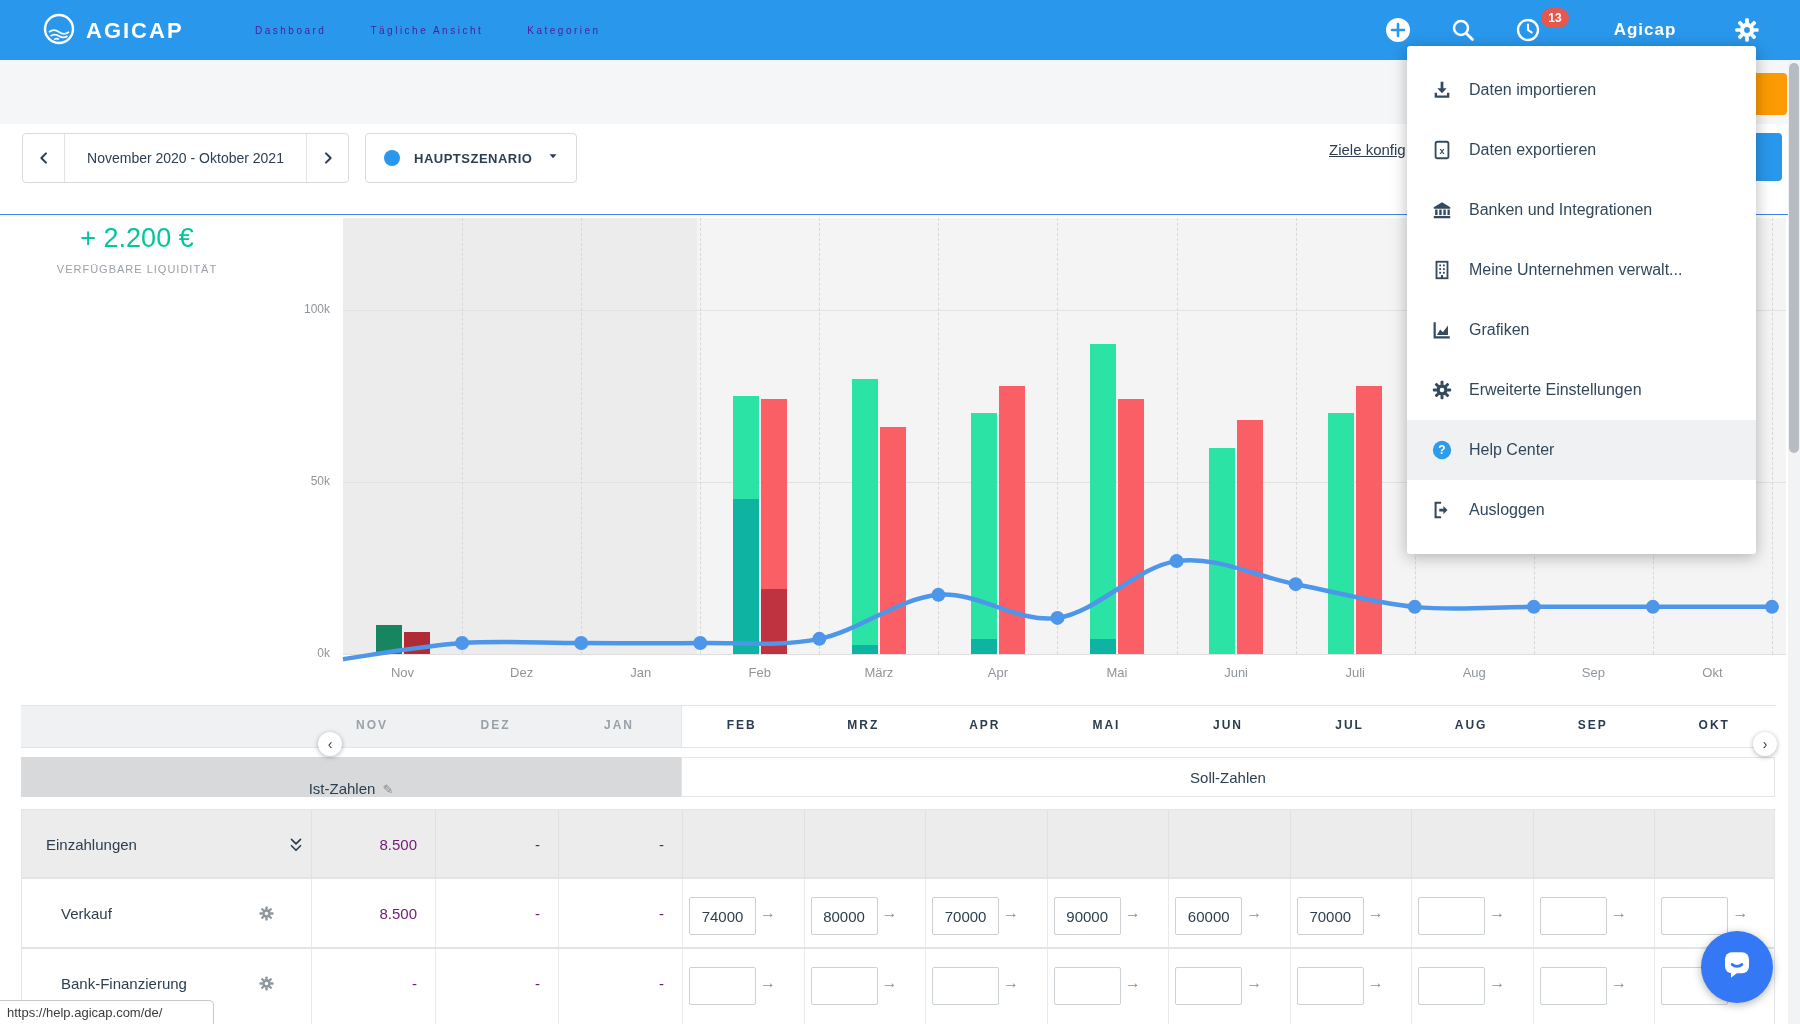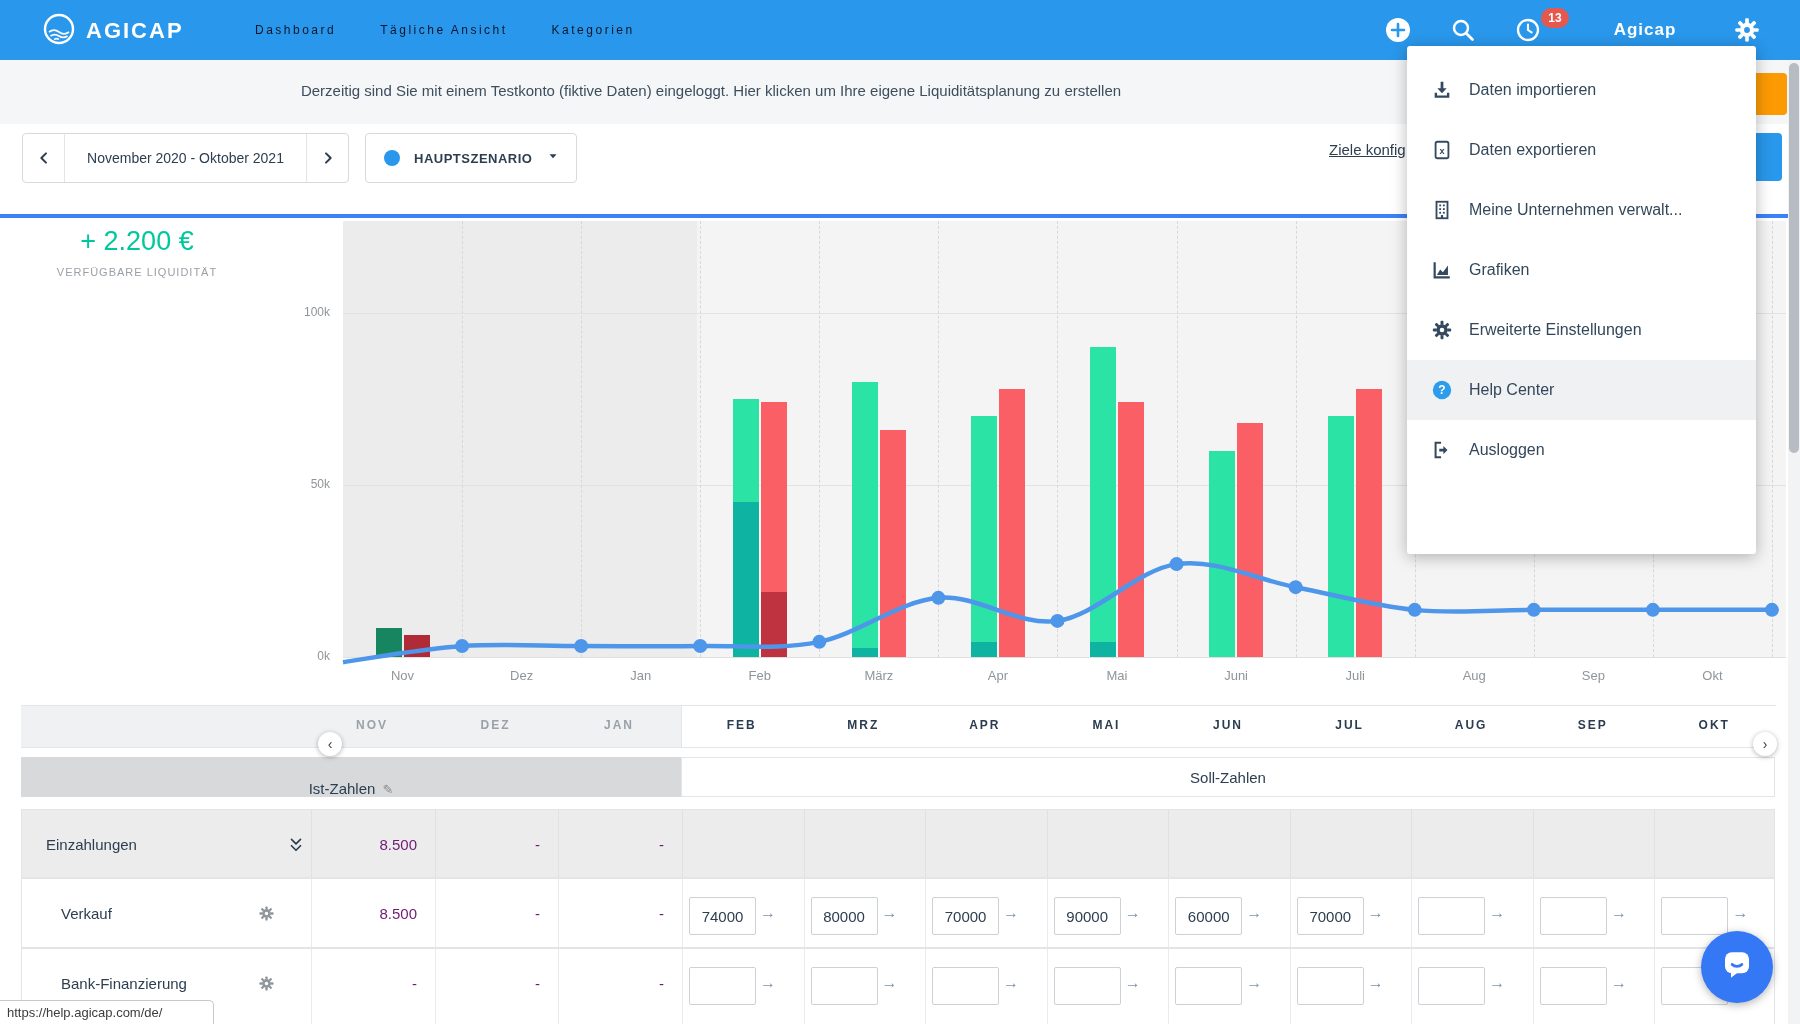--- a/index.html
+++ b/index.html
@@ -5,21 +5,21 @@
   html,body{margin:0;padding:0;background:#fff;}
   #page{position:relative;width:1800px;height:1024px;overflow:hidden;background:#fff;
         font-family:"Liberation Sans",sans-serif;color:#2c3e50;}
   .abs{position:absolute;}
 
   
   #navbar{left:0;top:0;width:1800px;height:60px;background:#2997eb;}
   #logo{left:42px;top:12px;display:flex;align-items:center;gap:10px;}
   #logo-text{color:#fff;font-size:22px;font-weight:bold;letter-spacing:2px;}
   #navbar-links{left:255px;top:0;height:60px;display:flex;align-items:center;gap:44px;}
-  .nav-link{color:#0f172a;font-size:12px;font-weight:500;letter-spacing:2.5px;cursor:pointer;}
+  .nav-link{color:#4c1d95;font-size:10px;font-weight:500;letter-spacing:2.5px;cursor:pointer;}
   .nav-ic{position:absolute;top:17px;width:26px;height:26px;}
   #badge{left:1541px;top:8px;background:#e4584e;color:#fff;border-radius:10px;height:20px;
          min-width:28px;text-align:center;font-size:12px;font-weight:bold;line-height:20px;}
   #user-label{left:1600px;top:0;height:60px;line-height:60px;width:90px;text-align:center;
               color:#fff;font-size:17px;font-weight:bold;letter-spacing:1px;}
 
   
   #banner{left:0;top:60px;width:1800px;height:64px;background:#f5f6f7;border-bottom:1px solid #e7e8ea;}
   #banner-text{left:711px;top:22px;transform:translateX(-50%);white-space:nowrap;
                font-size:15px;color:#3d4e5e;}
@@ -34,21 +34,21 @@
   #date-range{flex:1;display:flex;align-items:center;justify-content:center;font-size:14px;color:#2c3e50;}
   #scenario-box{left:365px;top:9px;width:210px;height:48px;border:1px solid #d7dadd;border-radius:4px;
             display:flex;align-items:center;background:#fff;cursor:pointer;}
   #scenario-dot{width:16px;height:16px;border-radius:50%;background:#2997eb;margin-left:18px;}
   #scenario-label{font-size:13px;font-weight:bold;letter-spacing:.5px;margin-left:14px;color:#2c3e50;}
   #scenario-caret{margin-left:14px;}
   #goals-link{left:1329px;top:17px;font-size:15px;color:#2c3e50;text-decoration:underline;cursor:pointer;white-space:nowrap;}
   #toolbar-primary-btn{left:1682px;top:9px;width:100px;height:48px;background:#2997eb;border:none;border-radius:4px;}
 
   
-  #chart-section{left:0;top:214px;width:1800px;height:492px;border-top:4px solid #3b82f6;}
+  #chart-section{left:0;top:214px;width:1800px;height:492px;border-top:1px solid #3b82f6;}
   #summary{left:22px;top:8px;width:230px;text-align:center;}
   #summary-amount{font-size:27px;color:#00c79c;}
   #summary-label{font-size:11px;color:#9aa0a6;letter-spacing:1px;margin-top:9px;}
   #plot{left:343px;top:3px;width:1443px;height:436px;}
   .plot-zone{position:absolute;top:0;height:436px;}
   .hgrid{position:absolute;left:0;width:1443px;height:1px;background:#e2e2e2;}
   .vgrid{position:absolute;top:0;height:436px;width:0;border-left:1px dashed #d8d8d8;}
   #axis-line{position:absolute;left:0;top:436px;width:1443px;height:1px;background:#dfdfdf;}
   .bar{position:absolute;}
   .ytick{position:absolute;left:270px;width:60px;text-align:right;font-size:12px;color:#8f959a;}
@@ -147,21 +147,20 @@
             <rect x="10.4" y="2" width="3.2" height="4.4" rx="1" transform="rotate(225 12 12)"></rect>
         <rect x="10.4" y="2" width="3.2" height="4.4" rx="1" transform="rotate(270 12 12)"></rect>
             <rect x="10.4" y="2" width="3.2" height="4.4" rx="1" transform="rotate(315 12 12)"></rect>
         <path fill-rule="evenodd" d="M12 5.8a6.2 6.2 0 1 0 0 12.4 6.2 6.2 0 0 0 0-12.4zm0 3.7a2.5 2.5 0 1 1 0 5 2.5 2.5 0 0 1 0-5z"></path>
           </g>
         </svg>
     </span>
   </div>
 
   <div id="banner" class="abs">
-    <div id="banner-text" class="abs">Derzeitig sind Sie mit einem Testkonto (fiktive Daten) eingeloggt. Hier klicken um Ihre eigene Liquiditätsplanung zu erstellen</div>
     <button id="banner-cta" class="abs"></button>
   </div>
 
   <div id="toolbar" class="abs">
     <div id="date-box" class="abs">
       <span class="date-chev">
         <svg width="16" height="16" viewBox="0 0 24 24">
             <path d="M15 5l-7 7 7 7" fill="none" stroke="#2c3e50" stroke-width="3" stroke-linecap="round" stroke-linejoin="round"></path>
           </svg>
       </span>
@@ -430,20 +429,33 @@
         <span class="menu-icon">
           <svg width="22" height="22" viewBox="0 0 24 24">
             <rect x="5" y="3" width="14" height="18" rx="2" fill="none" stroke="#34495e" stroke-width="2"></rect>
             <text x="12" y="16" font-size="10" font-weight="bold" fill="#34495e" text-anchor="middle" font-family="Liberation Sans,sans-serif">x</text>
           </svg>
         </span>
         <span class="menu-label">Daten exportieren</span>
       </div>
       <div class="menu-item">
         <span class="menu-icon">
+          <svg width="22" height="22" viewBox="0 0 24 24" fill="#34495e">
+            <path d="M3 9l9-5.5L21 9v1.5H3z"></path>
+            <rect x="4.5" y="11.5" width="2.6" height="6"></rect>
+            <rect x="9" y="11.5" width="2.6" height="6"></rect>
+            <rect x="13.5" y="11.5" width="2.6" height="6"></rect>
+            <rect x="18" y="11.5" width="2.5" height="6"></rect>
+            <rect x="3" y="18.5" width="18" height="2.5"></rect>
+          </svg>
+        </span>
+        <span class="menu-label">Banken und Integrationen</span>
+      </div>
+      <div class="menu-item">
+        <span class="menu-icon">
           <svg width="22" height="22" viewBox="0 0 24 24">
             <rect x="6" y="3" width="12" height="18" fill="none" stroke="#34495e" stroke-width="2"></rect>
             <g fill="#34495e">
               <rect x="9" y="6" width="2" height="2"></rect>
               <rect x="13" y="6" width="2" height="2"></rect>
               <rect x="9" y="10" width="2" height="2"></rect>
               <rect x="13" y="10" width="2" height="2"></rect>
               <rect x="9" y="14" width="2" height="2"></rect>
               <rect x="13" y="14" width="2" height="2"></rect>
               <rect x="10.8" y="17.5" width="2.4" height="3.5"></rect>

